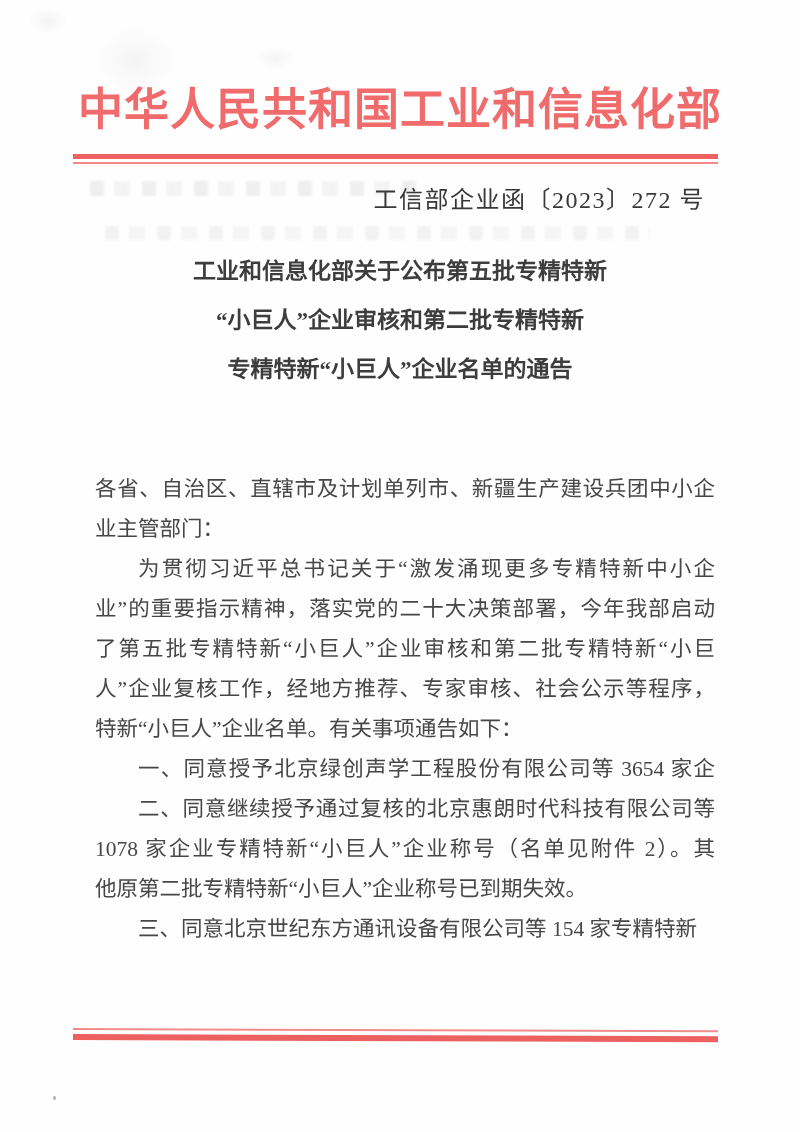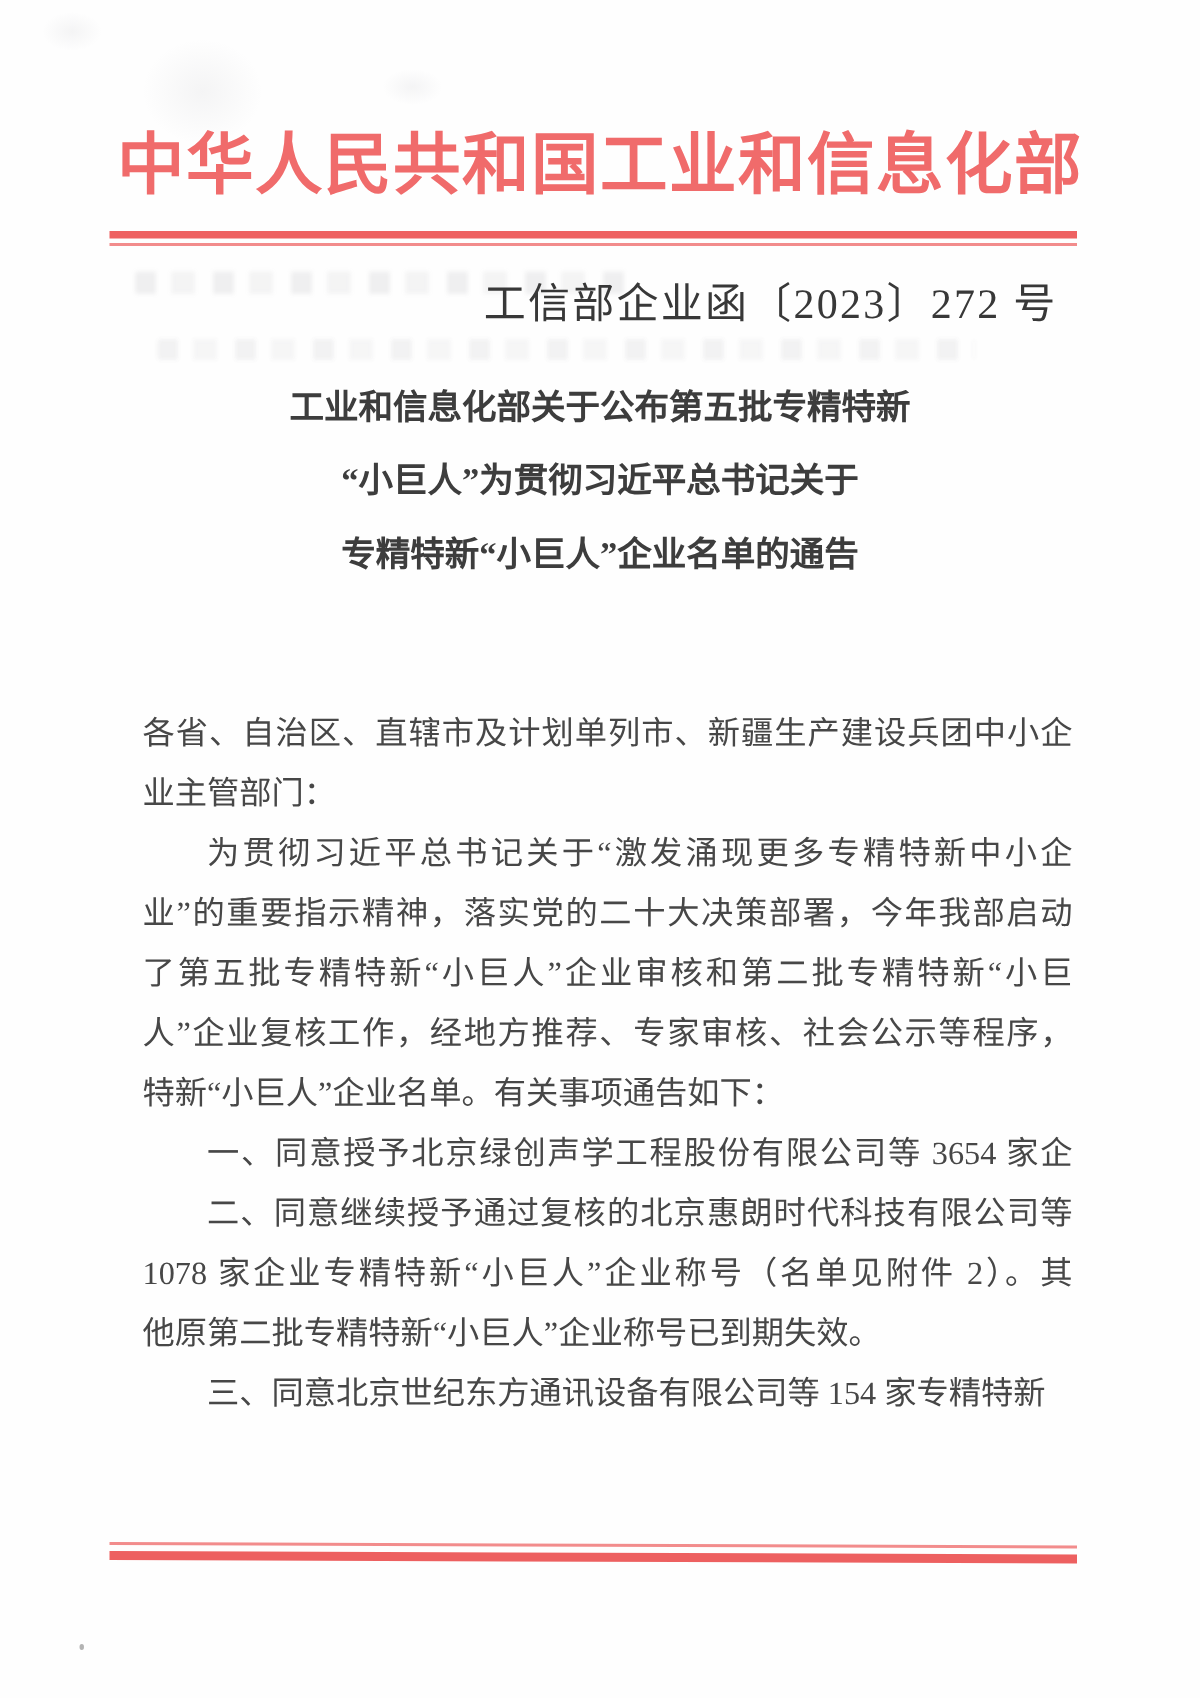--- a/index.html
+++ b/index.html
@@ -27,21 +27,21 @@
   }
   .rule { position: absolute; left: 73px; width: 645px; }
   .rule-top-thick  { top: 154px; height: 5px; background: #ee6161; }
   .rule-top-thin   { top: 162px; height: 2px; background: #f28c8c; }
   .rule-bot-thin   { top: 1028px; height: 2px; background: #f28c8c; transform: rotate(0.2deg); transform-origin: left center; }
   .rule-bot-thick  { top: 1034px; height: 6px; background: #ed6060; transform: rotate(0.2deg); transform-origin: left center; }
 
   .doc-number {
     position: absolute;
     top: 180px; right: 95px;
-    font-size: 28px;
+    font-size: 24px;
     letter-spacing: 1.5px;
     color: #383838;
     white-space: nowrap;
     text-align: center;
   }
 
   
   .doc-title {
     position: absolute;
     top: 247px; left: 0; right: 0;
@@ -100,21 +100,21 @@
   <div class="rule rule-top-thick"></div>
   <div class="rule rule-top-thin"></div>
 
   <div class="ghost ghost-a"></div>
   <div class="ghost ghost-b"></div>
 
   <div class="doc-number">工信部企业函〔2023〕272 号</div>
 
   <div class="doc-title">
     <div>工业和信息化部关于公布第五批专精特新</div>
-    <div>“小巨人”为贯彻习近平总书记关于</div>
+    <div>“小巨人”企业审核和第二批专精特新</div>
     <div>专精特新“小巨人”企业名单的通告</div>
   </div>
 
   <div class="doc-body">
     <div class="line j">各省、自治区、直辖市及计划单列市、新疆生产建设兵团中小企</div>
     <div class="line">业主管部门：</div>
     <div class="line i j">为贯彻习近平总书记关于“激发涌现更多专精特新中小企</div>
     <div class="line j">业”的重要指示精神，落实党的二十大决策部署，今年我部启动</div>
     <div class="line j">了第五批专精特新“小巨人”企业审核和第二批专精特新“小巨</div>
     <div class="line j">人”企业复核工作，经地方推荐、专家审核、社会公示等程序，</div>

